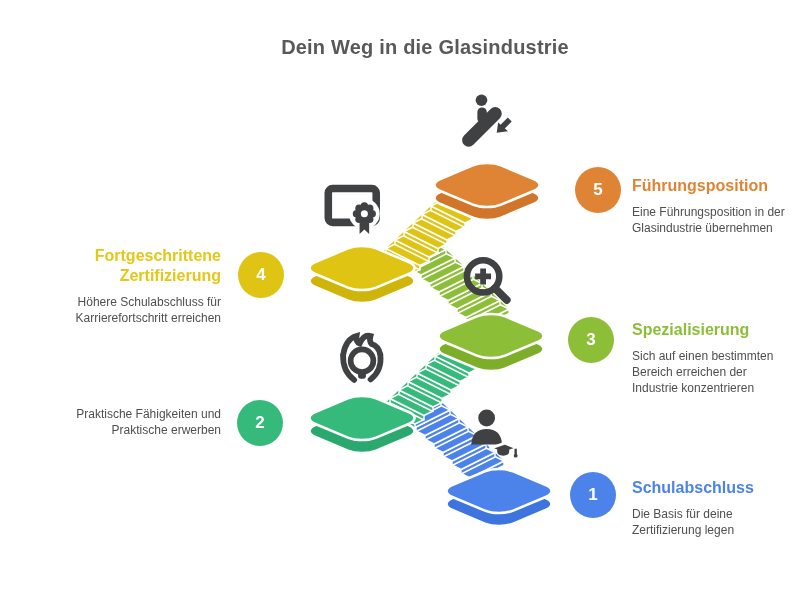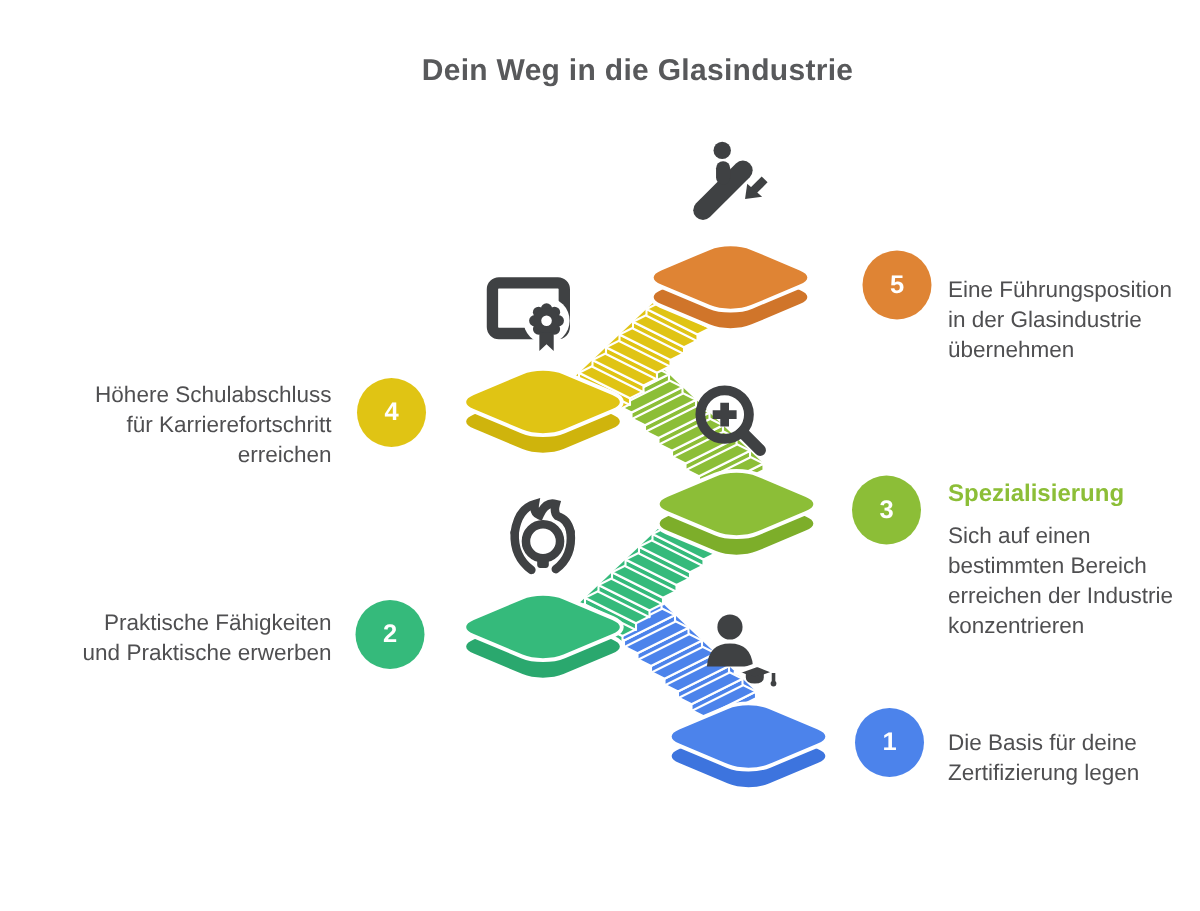--- a/index.html
+++ b/index.html
@@ -11,21 +11,21 @@
   .icon{position:absolute;color:#3F4143;}
   .circle{position:absolute;width:46px;height:46px;border-radius:50%;
           display:flex;align-items:center;justify-content:center;
           color:#fff;font-weight:bold;font-size:17px;}
   .c1{background:#4C83EB}.c2{background:#35BA7B}.c3{background:#8CBE37}
   .c4{background:#E0C414}.c5{background:#DF8434}
   .step-text{position:absolute;}
   .step-text.left{text-align:right;}
   .step-title{font-size:16px;font-weight:bold;line-height:1.25;}
   .t1{color:#4C83EB}.t2{color:#35BA7B}.t3{color:#8CBE37}.t4{color:#E4C717}.t5{color:#DF8434}
-  .step-desc{font-size:15px;color:#4F4F51;line-height:1.34;margin-top:8px;}
+  .step-desc{font-size:12px;color:#4F4F51;line-height:1.34;margin-top:8px;}
 </style>
 </head>
 <body>
 
 <div class="page">
 
   <div class="title">Dein Weg in die Glasindustrie</div>
 
   <svg class="stage" viewBox="0 0 800 607" xmlns="http://www.w3.org/2000/svg" aria-hidden="true">
     <defs>
@@ -186,33 +186,36 @@
       <span>3</span>
     </div>
   <div class="circle c4" style="left:213px;top:252px">
       <span>4</span>
     </div>
   <div class="circle c5" style="left:550px;top:167px">
       <span>5</span>
     </div>
 
   <div class="step-text" style="left:607px;top:478px;width:158px">
+    <div class="step-title t1">Schulabschluss</div>
     <div class="step-desc">Die Basis für deine Zertifizierung legen</div>
   </div>
 
   <div class="step-text left" style="left:28px;top:398px;width:168px">
     <div class="step-desc">Praktische Fähigkeiten und Praktische erwerben</div>
   </div>
 
   <div class="step-text" style="left:607px;top:320px;width:152px">
     <div class="step-title t3">Spezialisierung</div>
     <div class="step-desc">Sich auf einen bestimmten Bereich erreichen der Industrie konzentrieren</div>
   </div>
 
   <div class="step-text left" style="left:28px;top:246px;width:168px">
+    <div class="step-title t4">Fortgeschrittene Zertifizierung</div>
     <div class="step-desc">Höhere Schulabschluss für Karrierefortschritt erreichen</div>
   </div>
 
   <div class="step-text" style="left:607px;top:176px;width:160px">
+    <div class="step-title t5">Führungsposition</div>
     <div class="step-desc">Eine Führungsposition in der Glasindustrie übernehmen</div>
   </div>
 
 </div>
 
 </body></html>

